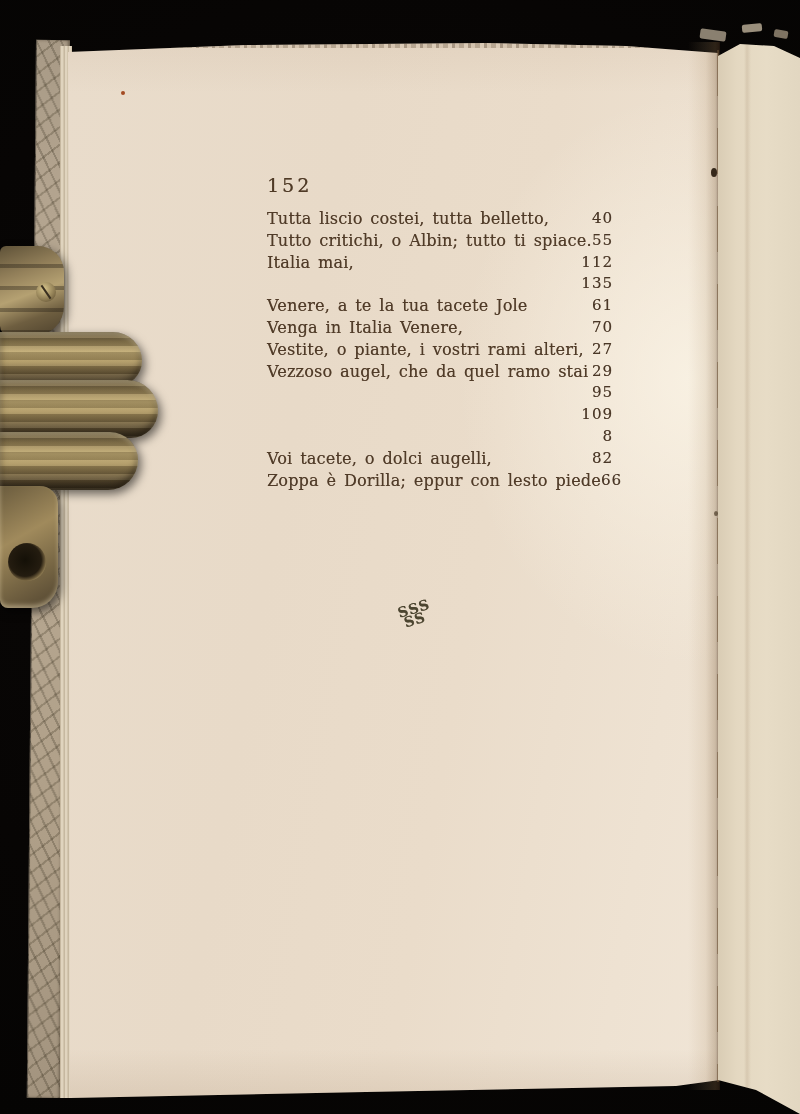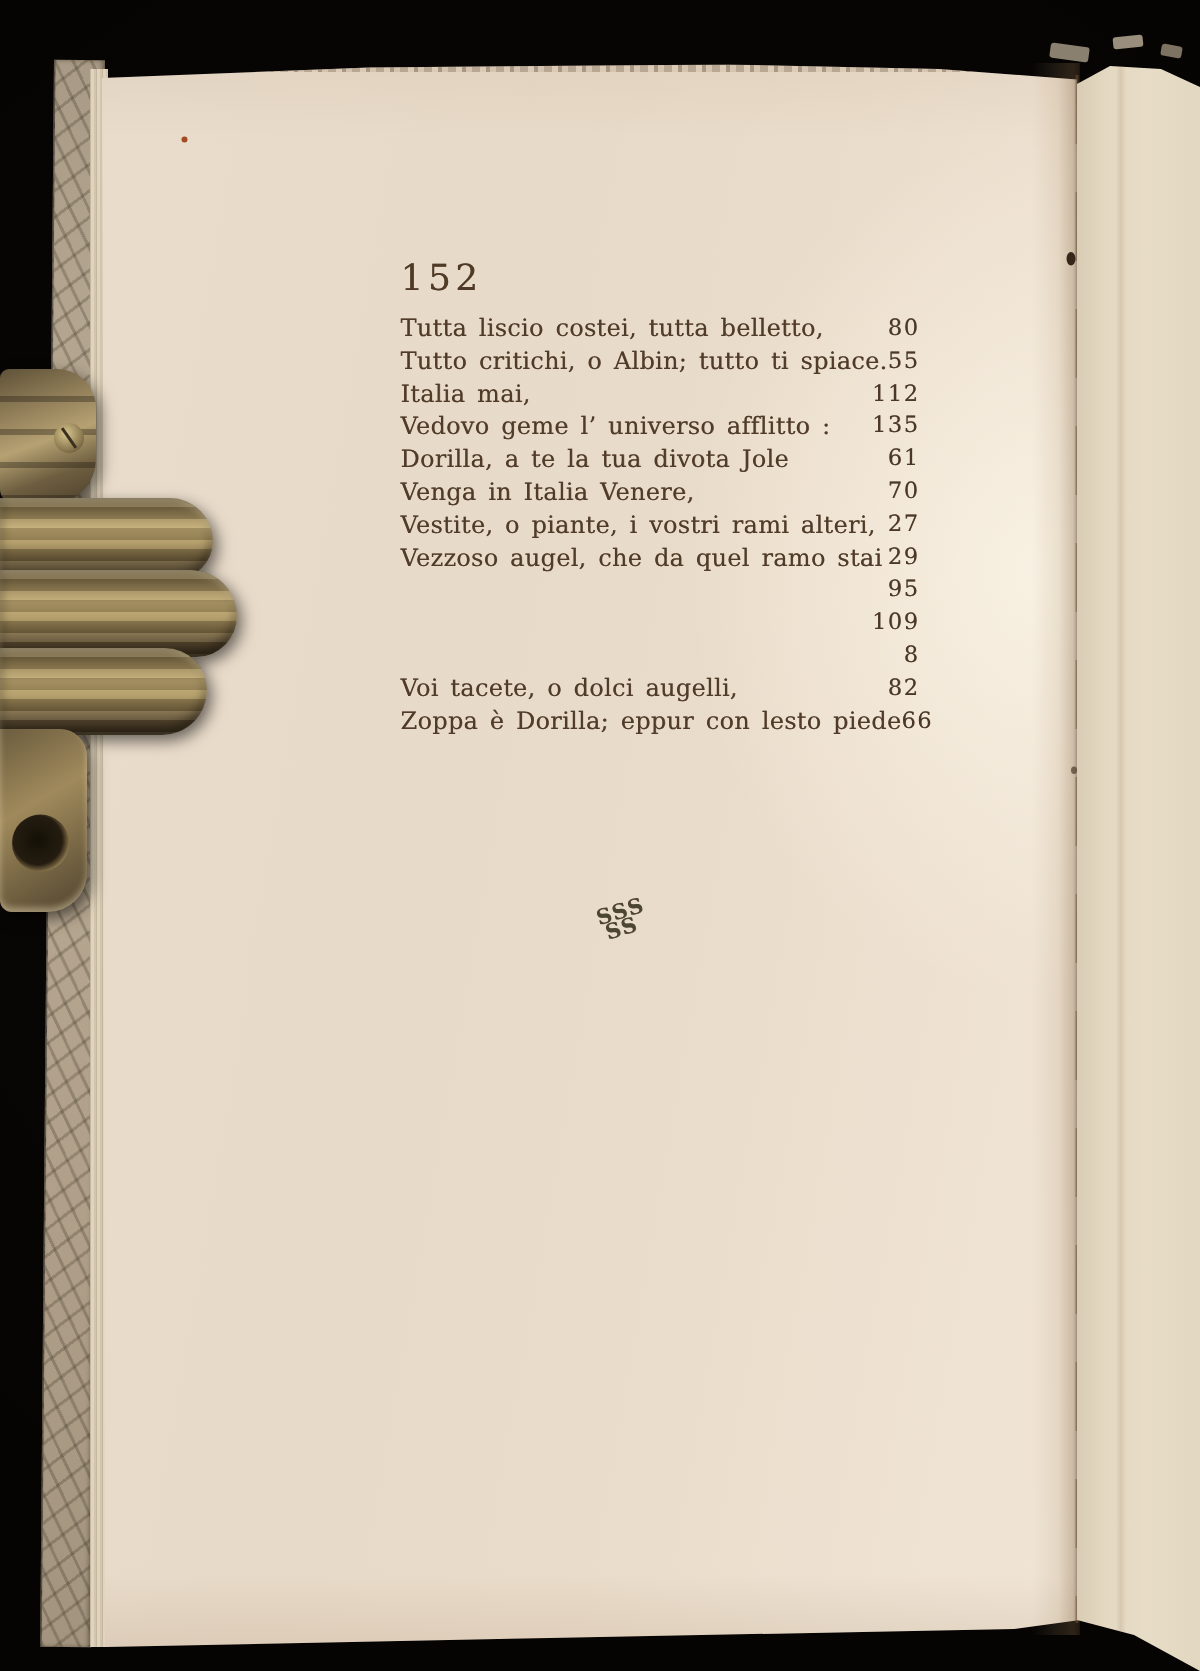--- a/index.html
+++ b/index.html
@@ -94,21 +94,21 @@
     background:linear-gradient(150deg,#6b5c3e 0%,#a08a5c 40%,#776644 70%,#514430 100%);
     box-shadow:inset 0 -3px 4px rgba(255,240,200,0.4);
   }
   .clasp-hole{
     position:absolute;left:8px;top:57px;width:38px;height:38px;border-radius:50%;
     background:radial-gradient(circle at 45% 45%, #141007 0%, #241c10 55%, #6d5c3b 68%, #c0ab76 80%, #8a764c 100%);
   }
   
   .index-block{position:absolute;left:267px;top:176px;width:346px;color:#503b28;}
   .page-number{
-    font-size:24px;line-height:19px;letter-spacing:3px;color:#4f3a26;
+    font-size:19px;line-height:19px;letter-spacing:3px;color:#4f3a26;
     text-shadow:0.2px 0.2px 0.3px rgba(60,40,20,0.55);
   }
   .entries{margin-top:13px;}
   .entry{display:flex;align-items:flex-end;height:21.8px;line-height:21.8px;white-space:nowrap;}
   .entry-text{
     font-size:16px;word-spacing:2.5px;letter-spacing:0.2px;
     text-shadow:0.2px 0.2px 0.3px rgba(60,40,20,0.55);
   }
   .entry-page{
     margin-left:auto;font-size:15px;letter-spacing:1px;color:#4a3727;
@@ -158,36 +158,35 @@
     <div class="clasp-lower">
       <div class="clasp-hole"></div>
     </div>
   </div>
 
   <div class="index-block">
     <div class="page-number">152</div>
     <div class="entries">
         <div class="entry">
           <span class="entry-text">Tutta liscio costei, tutta belletto,</span>
-          <span class="entry-page">80</span>
+          <span class="entry-page">40</span>
         </div>
         <div class="entry">
           <span class="entry-text">Tutto critichi, o Albin; tutto ti spiace.</span>
           <span class="entry-page">55</span>
         </div>
         <div class="entry">
           <span class="entry-text">Italia mai,</span>
           <span class="entry-page">112</span>
         </div>
         <div class="entry">
-          <span class="entry-text">Vedovo geme l’ universo afflitto :</span>
           <span class="entry-page">135</span>
         </div>
         <div class="entry">
-          <span class="entry-text">Dorilla, a te la tua divota Jole</span>
+          <span class="entry-text">Venere, a te la tua tacete Jole</span>
           <span class="entry-page">61</span>
         </div>
         <div class="entry">
           <span class="entry-text">Venga in Italia Venere,</span>
           <span class="entry-page">70</span>
         </div>
         <div class="entry">
           <span class="entry-text">Vestite, o piante, i vostri rami alteri,</span>
           <span class="entry-page">27</span>
         </div>

